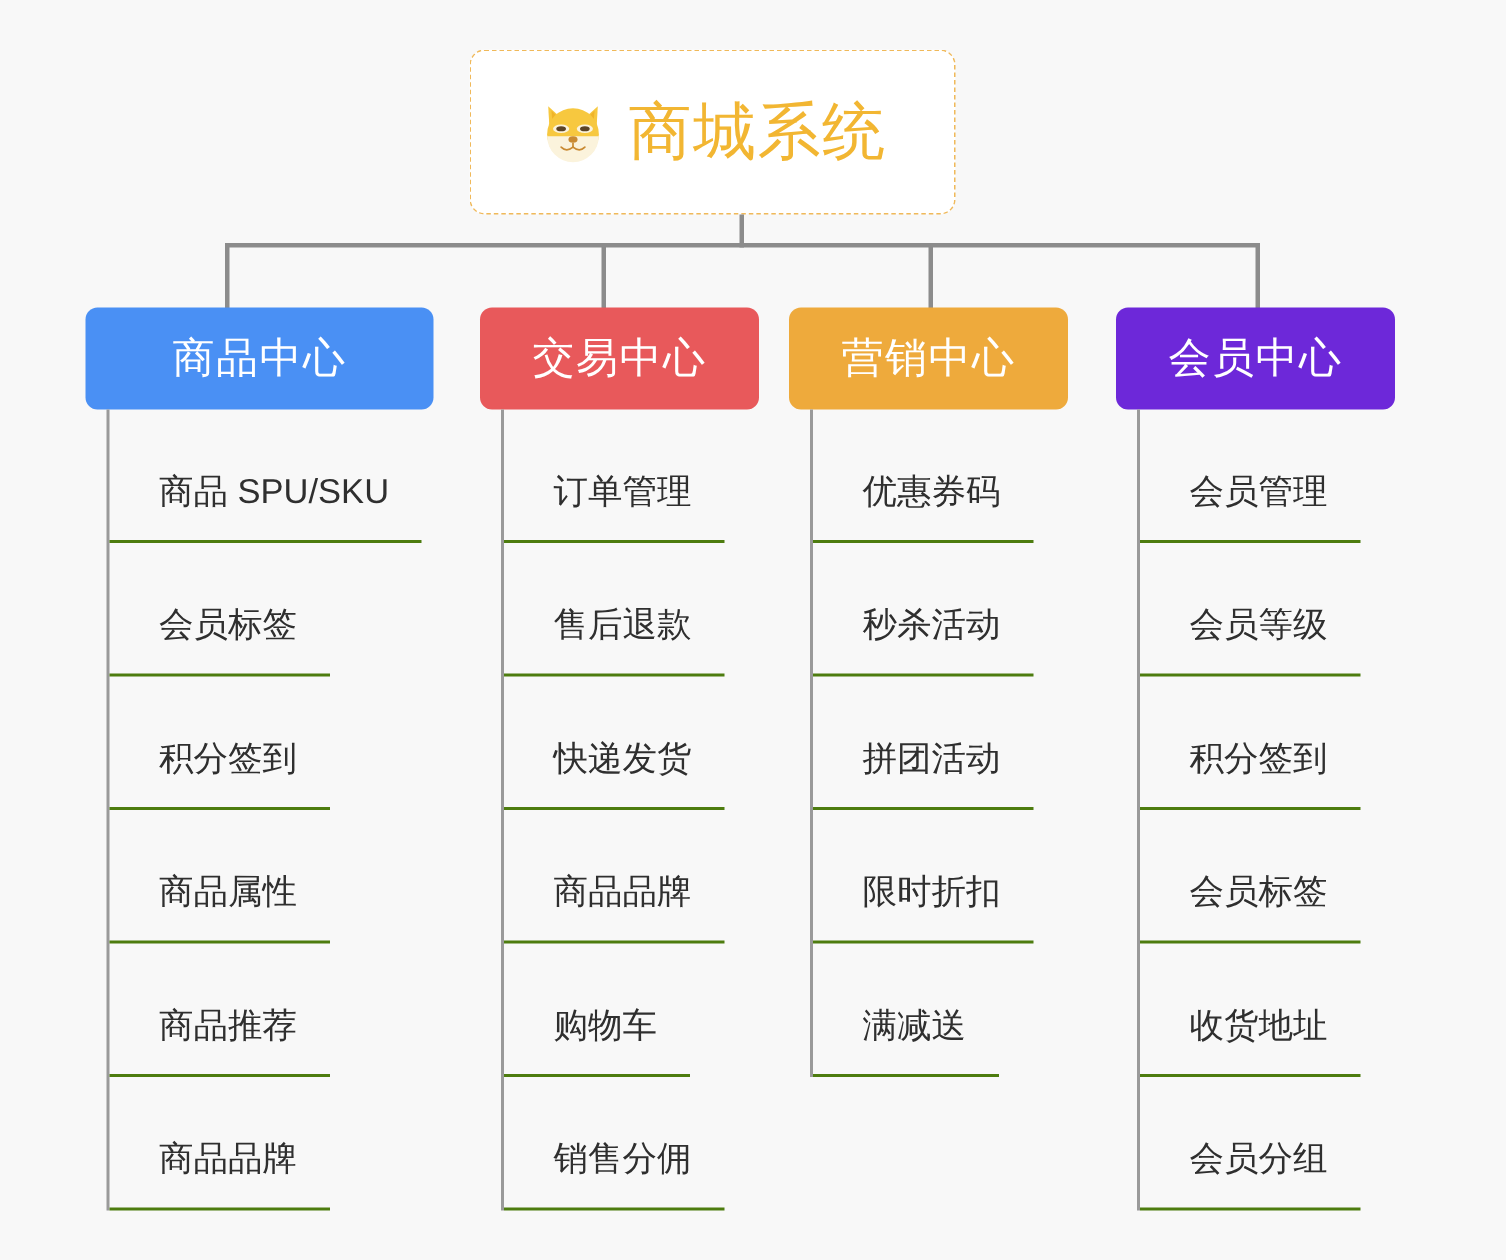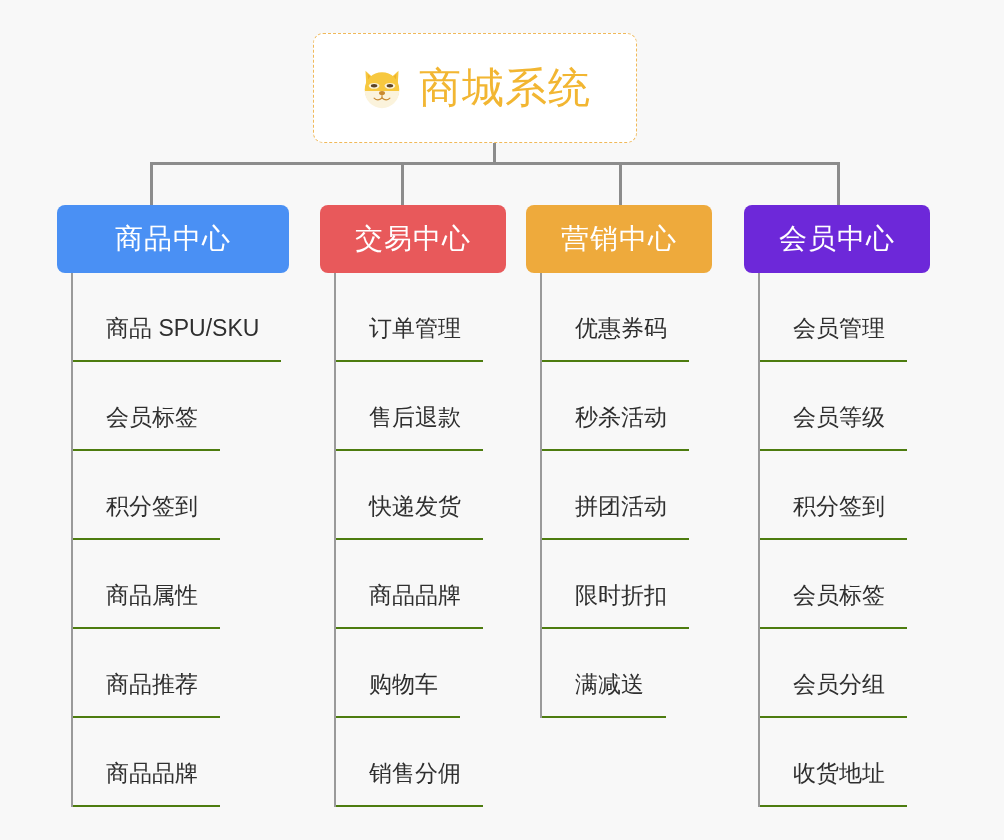--- a/index.html
+++ b/index.html
@@ -242,21 +242,21 @@
         <div class="leaf-item">
           <div class="leaf-underline"><span class="leaf-label">会员等级</span></div>
         </div>
         <div class="leaf-item">
           <div class="leaf-underline"><span class="leaf-label">积分签到</span></div>
         </div>
         <div class="leaf-item">
           <div class="leaf-underline"><span class="leaf-label">会员标签</span></div>
         </div>
         <div class="leaf-item">
+          <div class="leaf-underline"><span class="leaf-label">收货地址</span></div>
+        </div>
+        <div class="leaf-item">
           <div class="leaf-underline"><span class="leaf-label">会员分组</span></div>
         </div>
-        <div class="leaf-item">
-          <div class="leaf-underline"><span class="leaf-label">收货地址</span></div>
-        </div>
       </div>
     </div>
 
 </div>
 
 </body></html>

